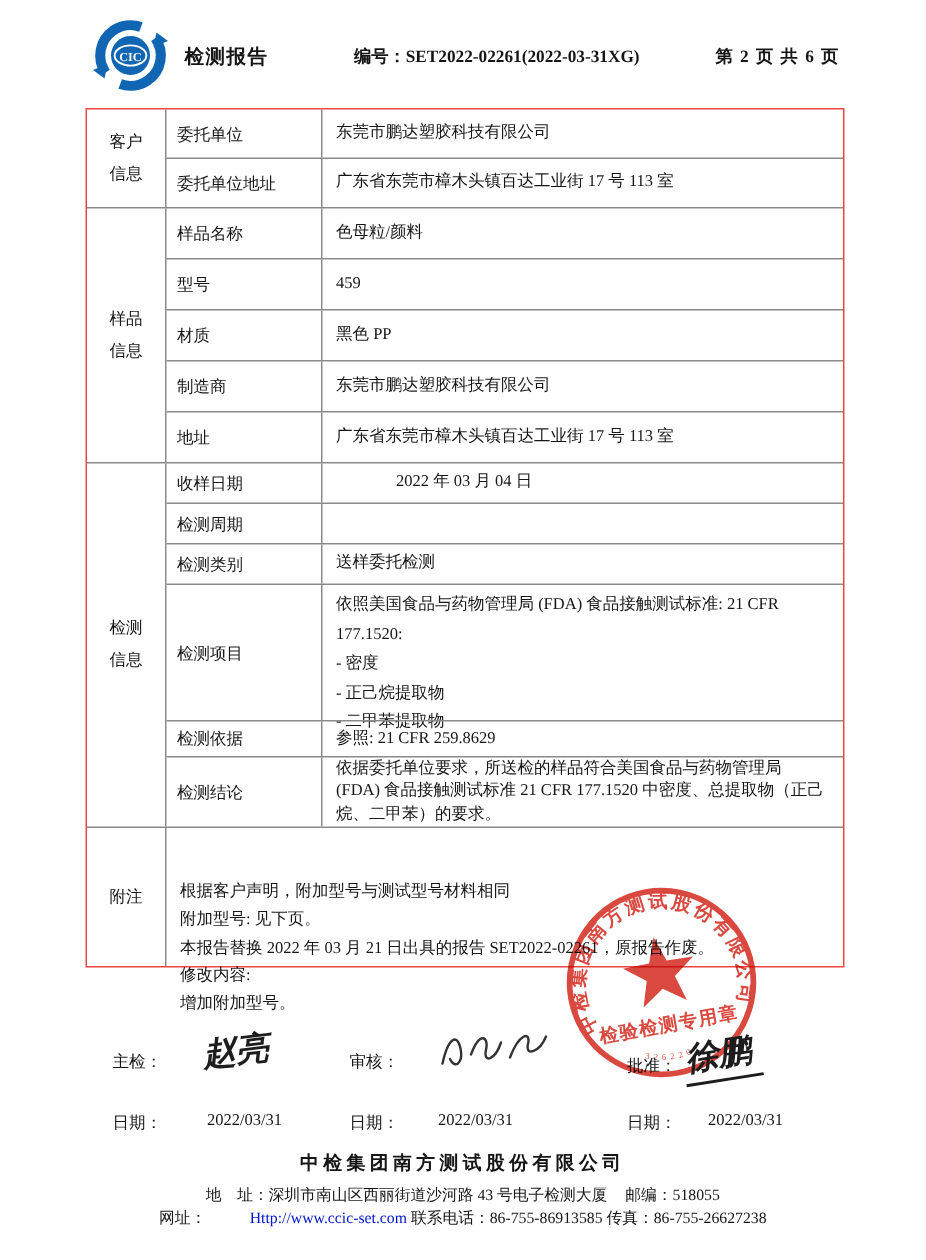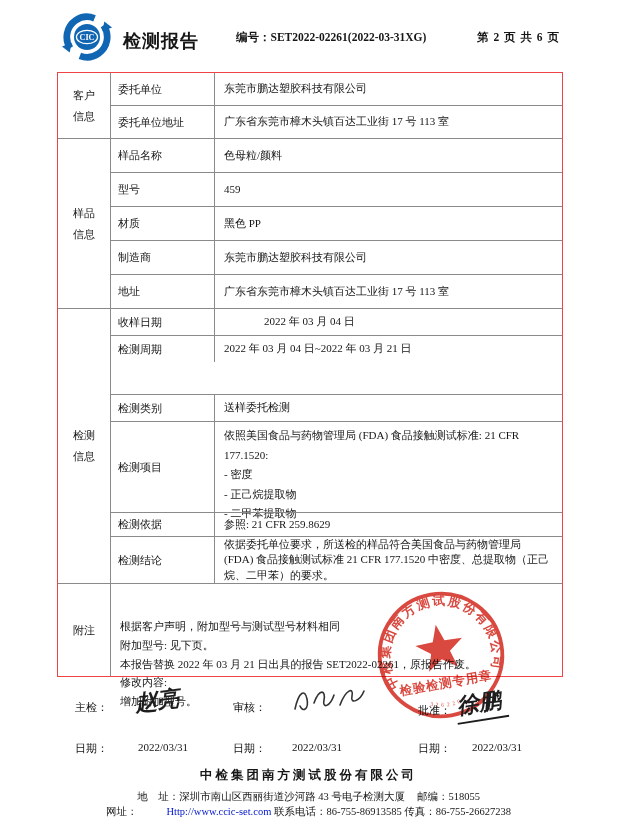--- a/index.html
+++ b/index.html
@@ -1,20 +1,20 @@
 <!DOCTYPE html>
 <html><head>
 <meta charset="utf-8">
 <style>
   html,body{margin:0;padding:0;background:#fff;}
   .page{position:relative;width:617px;height:840px;background:#fff;overflow:hidden;
         font-family:"Liberation Serif","DejaVu Serif",serif;color:#161616;}
   
   .logo{position:absolute;left:62px;top:12px;width:50px;height:50px;}
-  .title{position:absolute;left:123px;top:29px;font-weight:bold;font-size:18px;letter-spacing:1px;}
+  .title{position:absolute;left:123px;top:29px;font-weight:bold;font-size:13px;letter-spacing:1px;}
   .docnum{position:absolute;left:236px;top:30px;font-weight:bold;font-size:11.5px;}
   .pageinfo{position:absolute;left:477px;top:30px;font-weight:bold;font-size:11.5px;letter-spacing:1px;}
   
   .rtable{position:absolute;left:57px;top:72px;width:504px;border:1px solid #ef4444;background:#fff;}
   .sect{display:flex;}
   .sect + .sect{border-top:1px solid #8a8a8a;}
   .sect-label{flex:0 0 52px;border-right:1px solid #8a8a8a;display:flex;align-items:center;
               justify-content:center;text-align:center;white-space:pre-line;font-size:11px;line-height:21px;}
   .sect-rows{flex:1;display:flex;flex-direction:column;}
   .frow{display:flex;}
@@ -105,23 +105,22 @@
     <div class="sect">
       <div class="sect-label">检测
 信息</div>
       <div class="sect-rows">
         <div class="frow" style="height:26px;gap:40px;">
           <div class="fl">收样日期</div>
           <div class="fv">2022 年 03 月 04 日</div>
         </div>
         <div class="frow" style="height:26px;">
           <div class="fl">检测周期</div>
-          <div class="fv">2022 年 03 月 04 日~2022 年 03 月 21 日</div>
         </div>
-        <div class="frow" style="height:26px;margin-top:32px;">
+        <div class="frow" style="height:26px;">
           <div class="fl">检测类别</div>
           <div class="fv">送样委托检测</div>
         </div>
         <div class="frow" style="height:90px;">
           <div class="fl">检测项目</div>
           <div class="fv top">依照美国食品与药物管理局 (FDA) 食品接触测试标准: 21 CFR
 177.1520:
 - 密度
 - 正己烷提取物
 - 二甲苯提取物</div>

